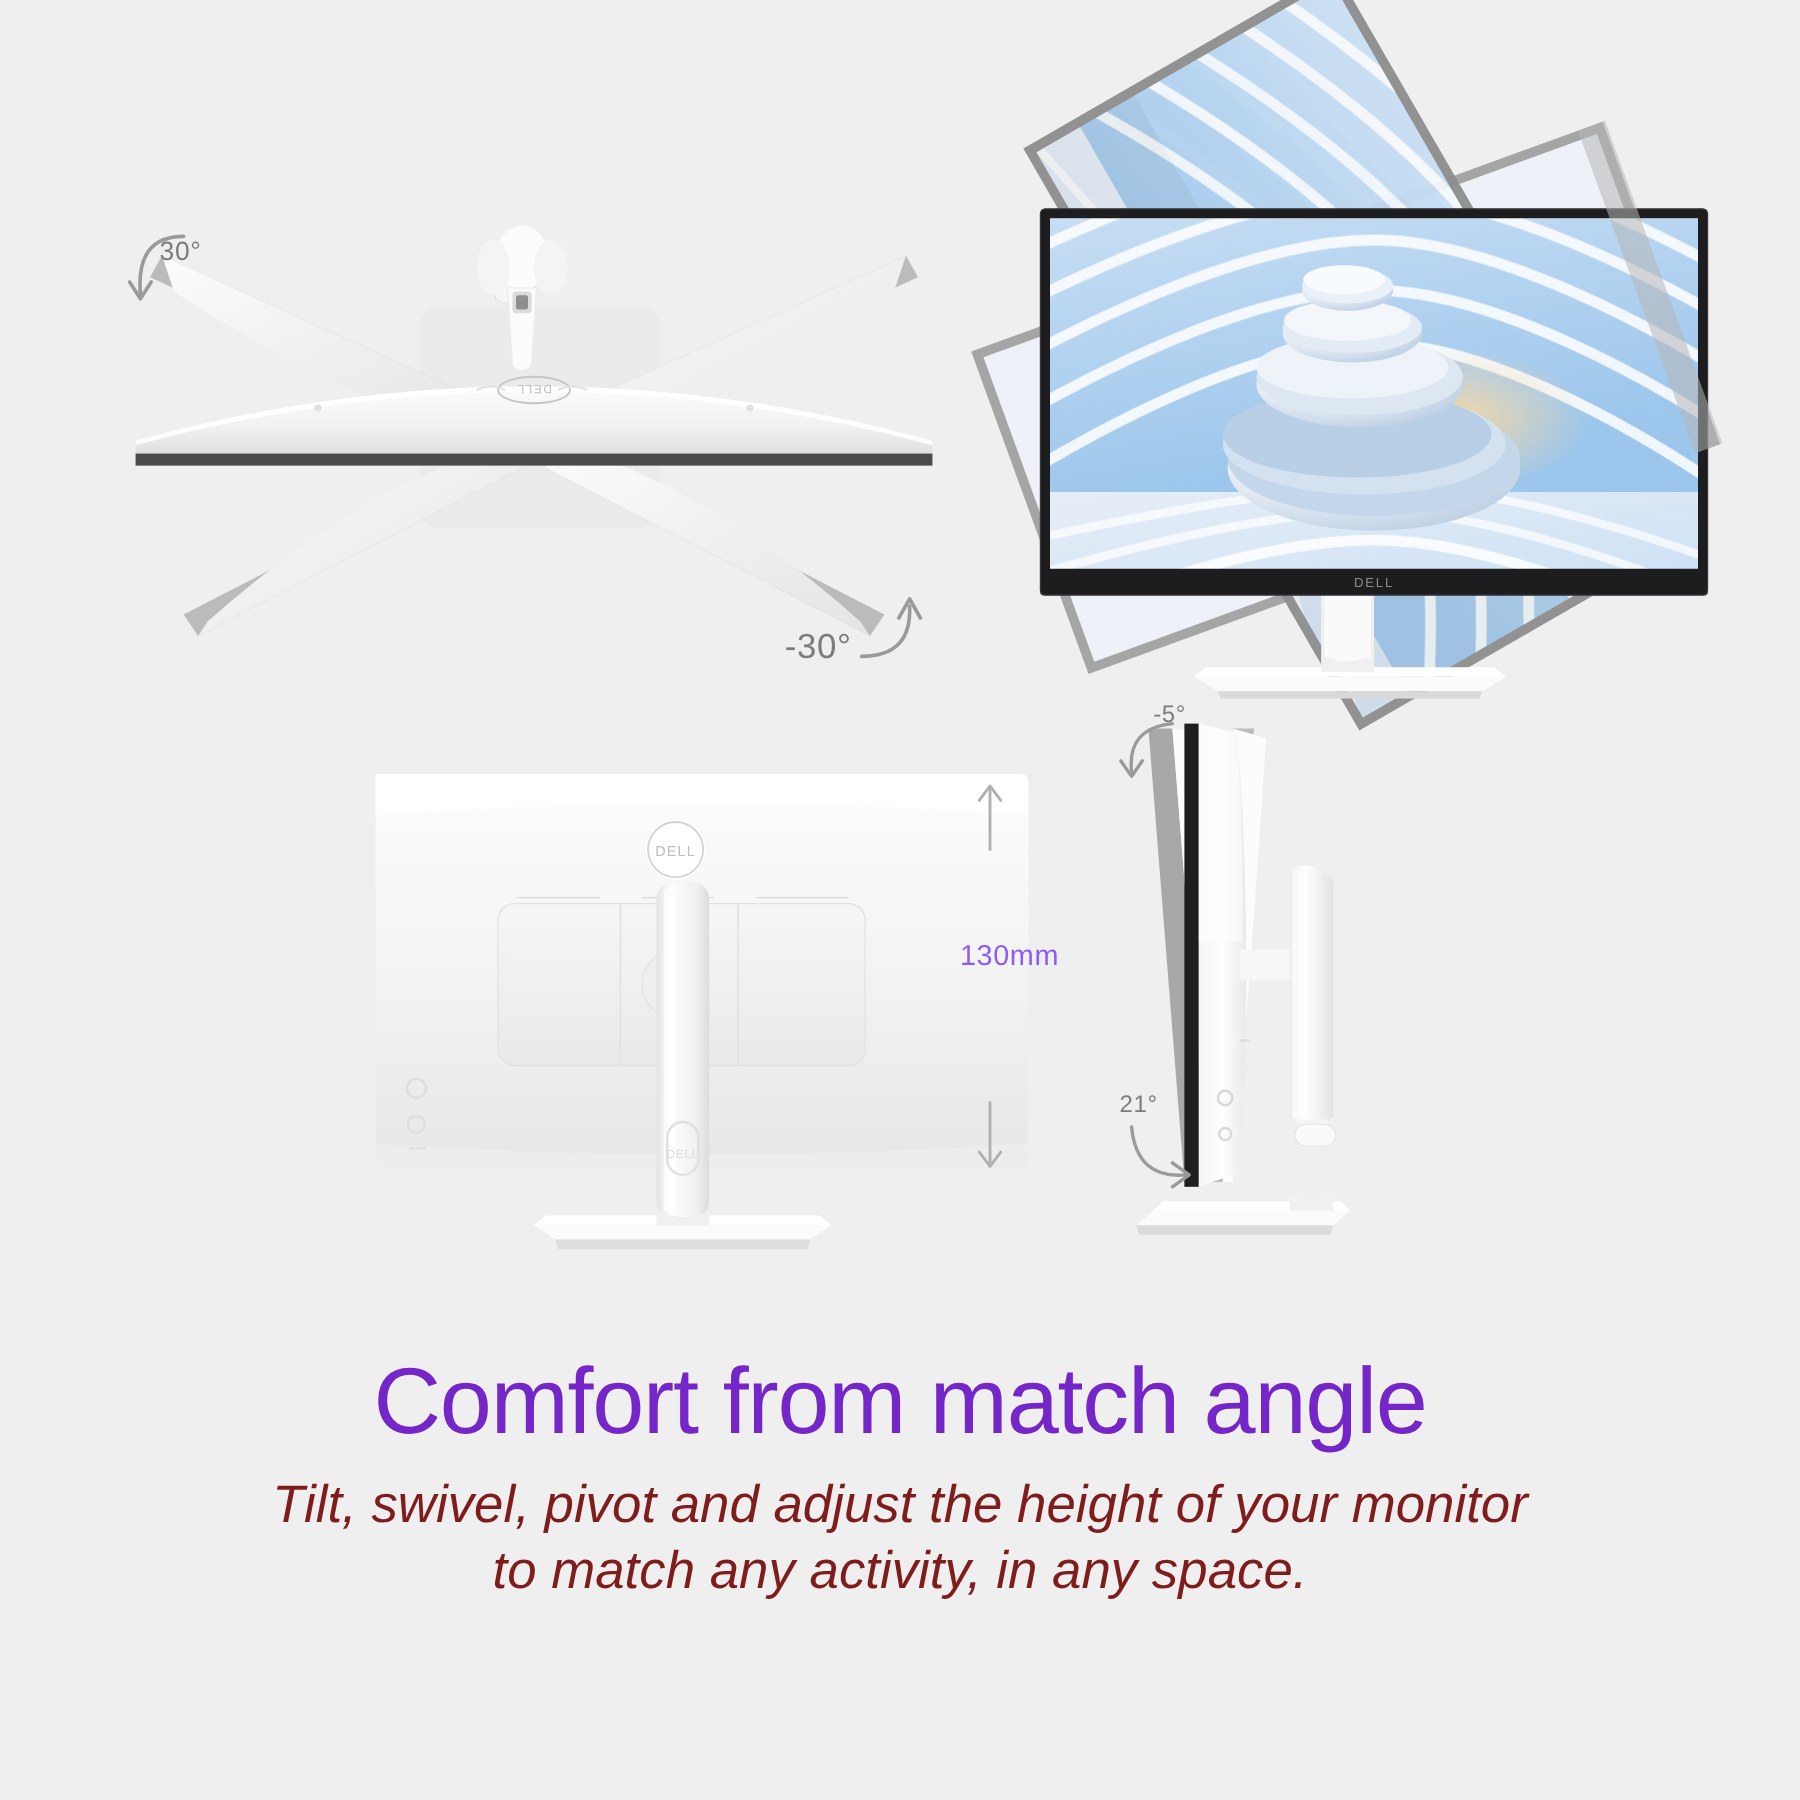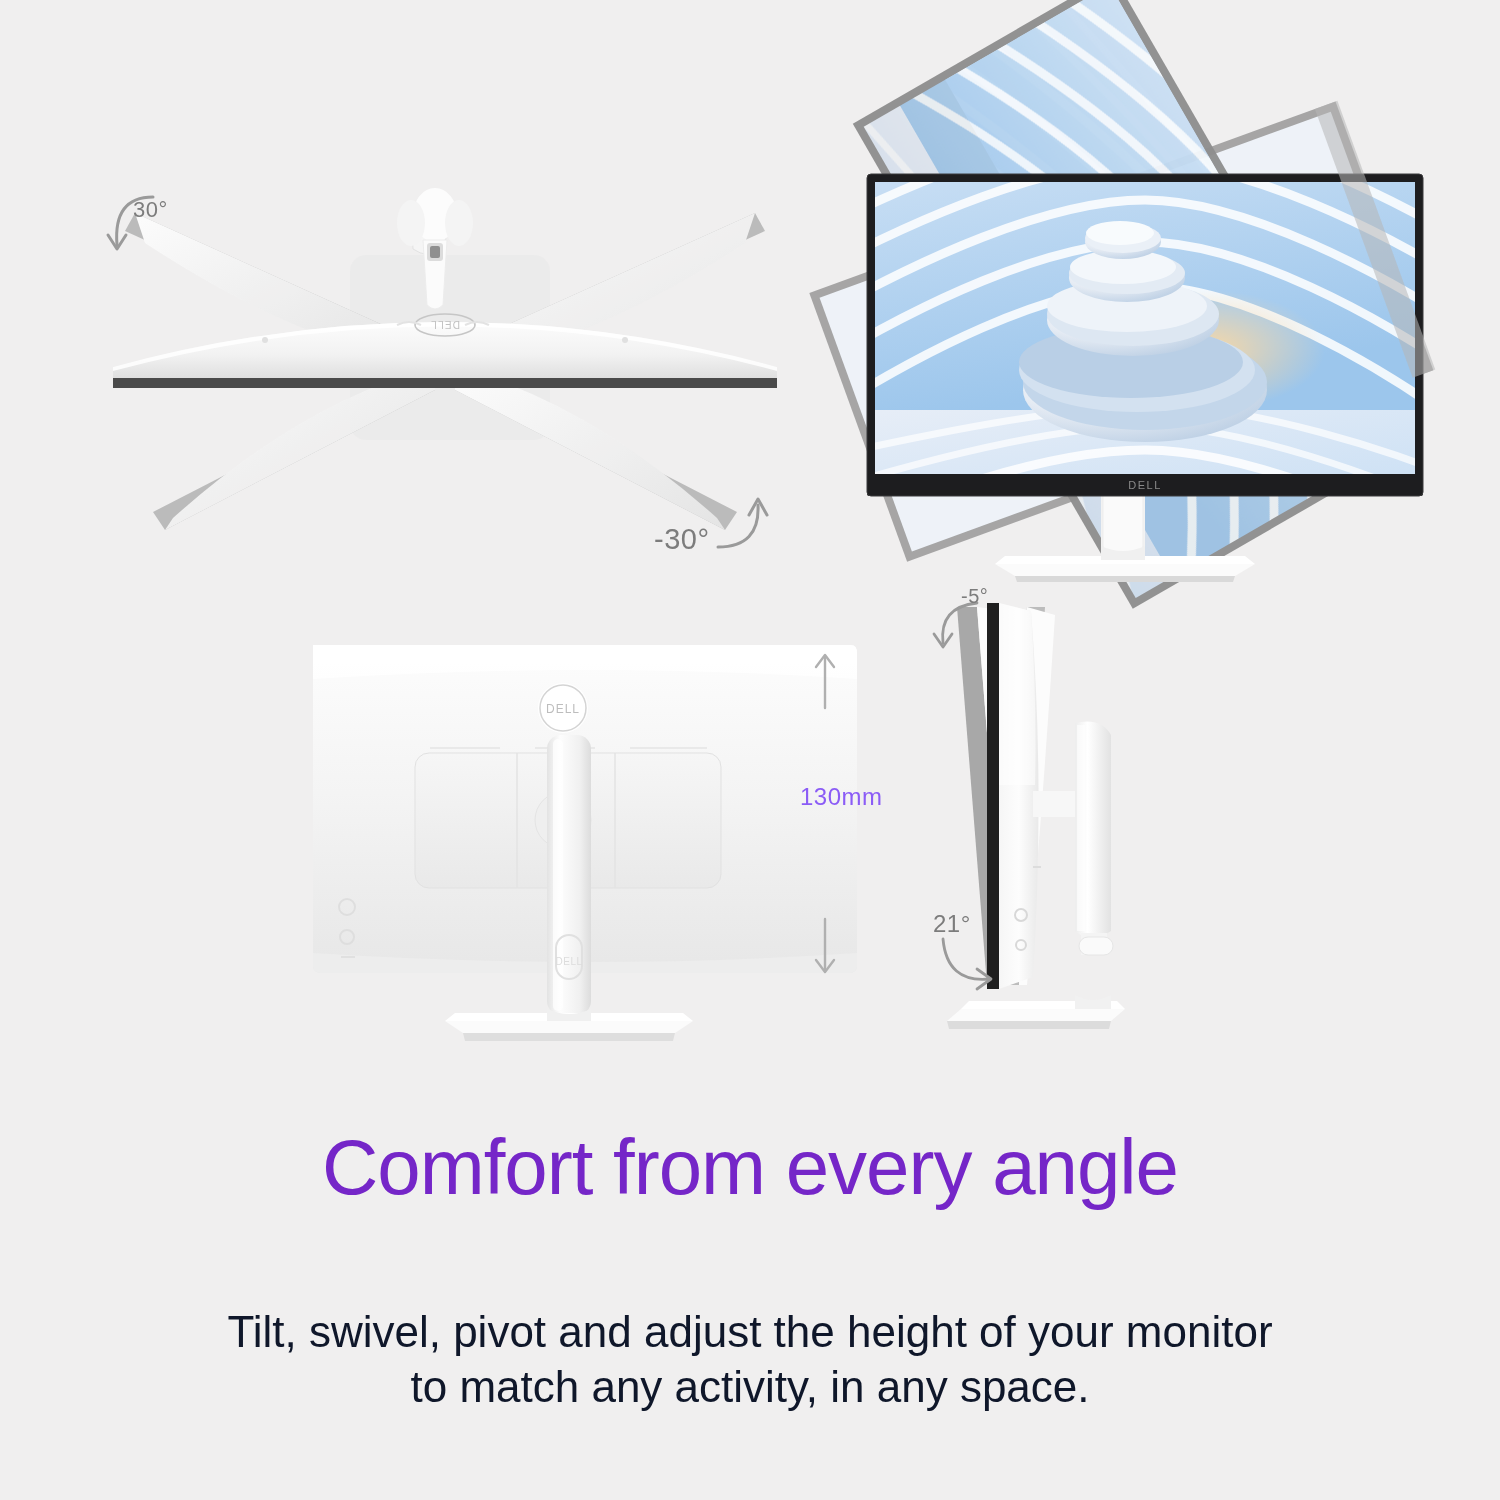--- a/index.html
+++ b/index.html
@@ -40,25 +40,26 @@
   .copy { position:absolute; left:0; right:0; text-align:center; }
   #headline {
     top:1128px;
     font-size:78px;
     font-weight:400;
     color:#7526c8;
     letter-spacing:-1px;
     line-height:1;
   }
   #subcopy {
-    top:1304px;
+    top:1226px;
     font-size:44px;
-    color:#0f172a;
+    color:#7f1d1d;
     line-height:1.25;
     font-weight:400;
+    font-style:italic;
   }
 </style>
 </head>
 <body>
 
 <div class="stage">
 
   <div class="abs" id="swivel">
     <svg width="680" height="370" viewBox="0 0 680 370">
       <defs>
@@ -379,23 +380,23 @@
       </svg>
     </div>
     <div class="lbl" style="left:46px; top:0px; font-size:20px;">-5°</div>
 
     <div class="abs" style="left:18px; top:340px;">
       <svg width="80" height="80" viewBox="0 0 80 80">
         <path d="M10 14 Q14 58 56 54" fill="none" stroke="#9a9a9a" stroke-width="2.8" stroke-linecap="round"></path>
         <path d="M44 44 L58 54 L44 64" fill="none" stroke="#9a9a9a" stroke-width="2.8" stroke-linecap="round" stroke-linejoin="round"></path>
       </svg>
     </div>
-    <div class="lbl" style="left:18px; top:325px; font-size:24px;">21°</div>
+    <div class="lbl" style="left:18px; top:325px; font-size:20px;">21°</div>
   </div>
 
-  <div class="copy" id="headline">Comfort from every angle</div>
+  <div class="copy" id="headline">Comfort from match angle</div>
 
   <div class="copy" id="subcopy">
     <div>Tilt, swivel, pivot and adjust the height of your monitor</div>
     <div>to match any activity, in any space.</div>
   </div>
 
 </div>
 
 </body></html>

